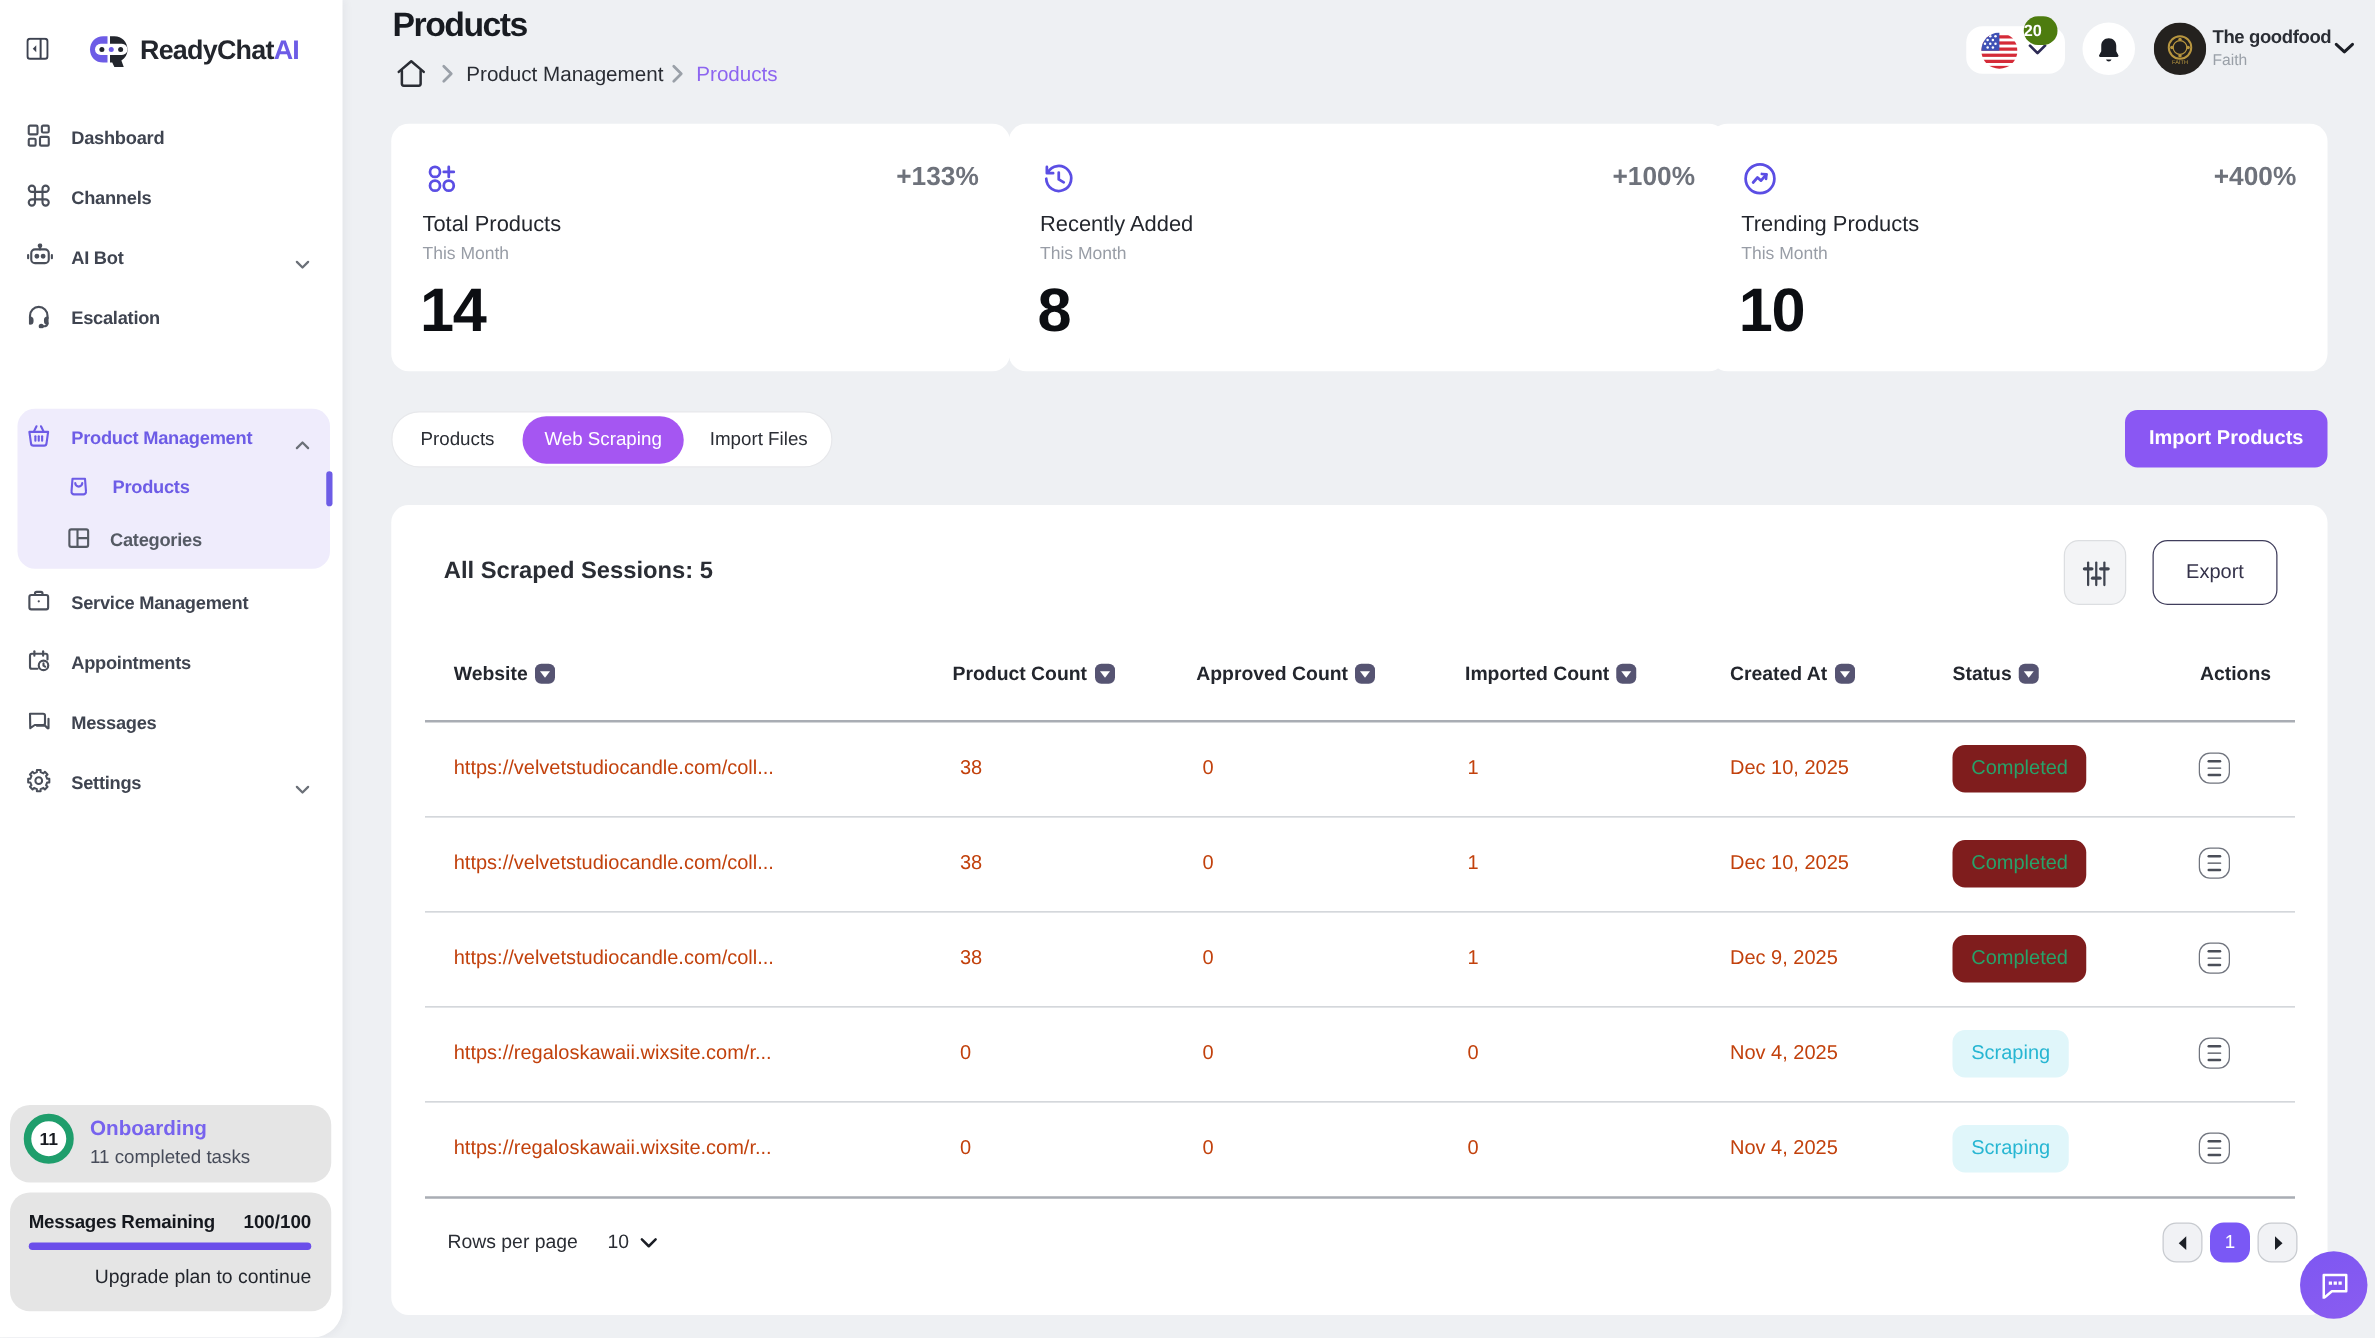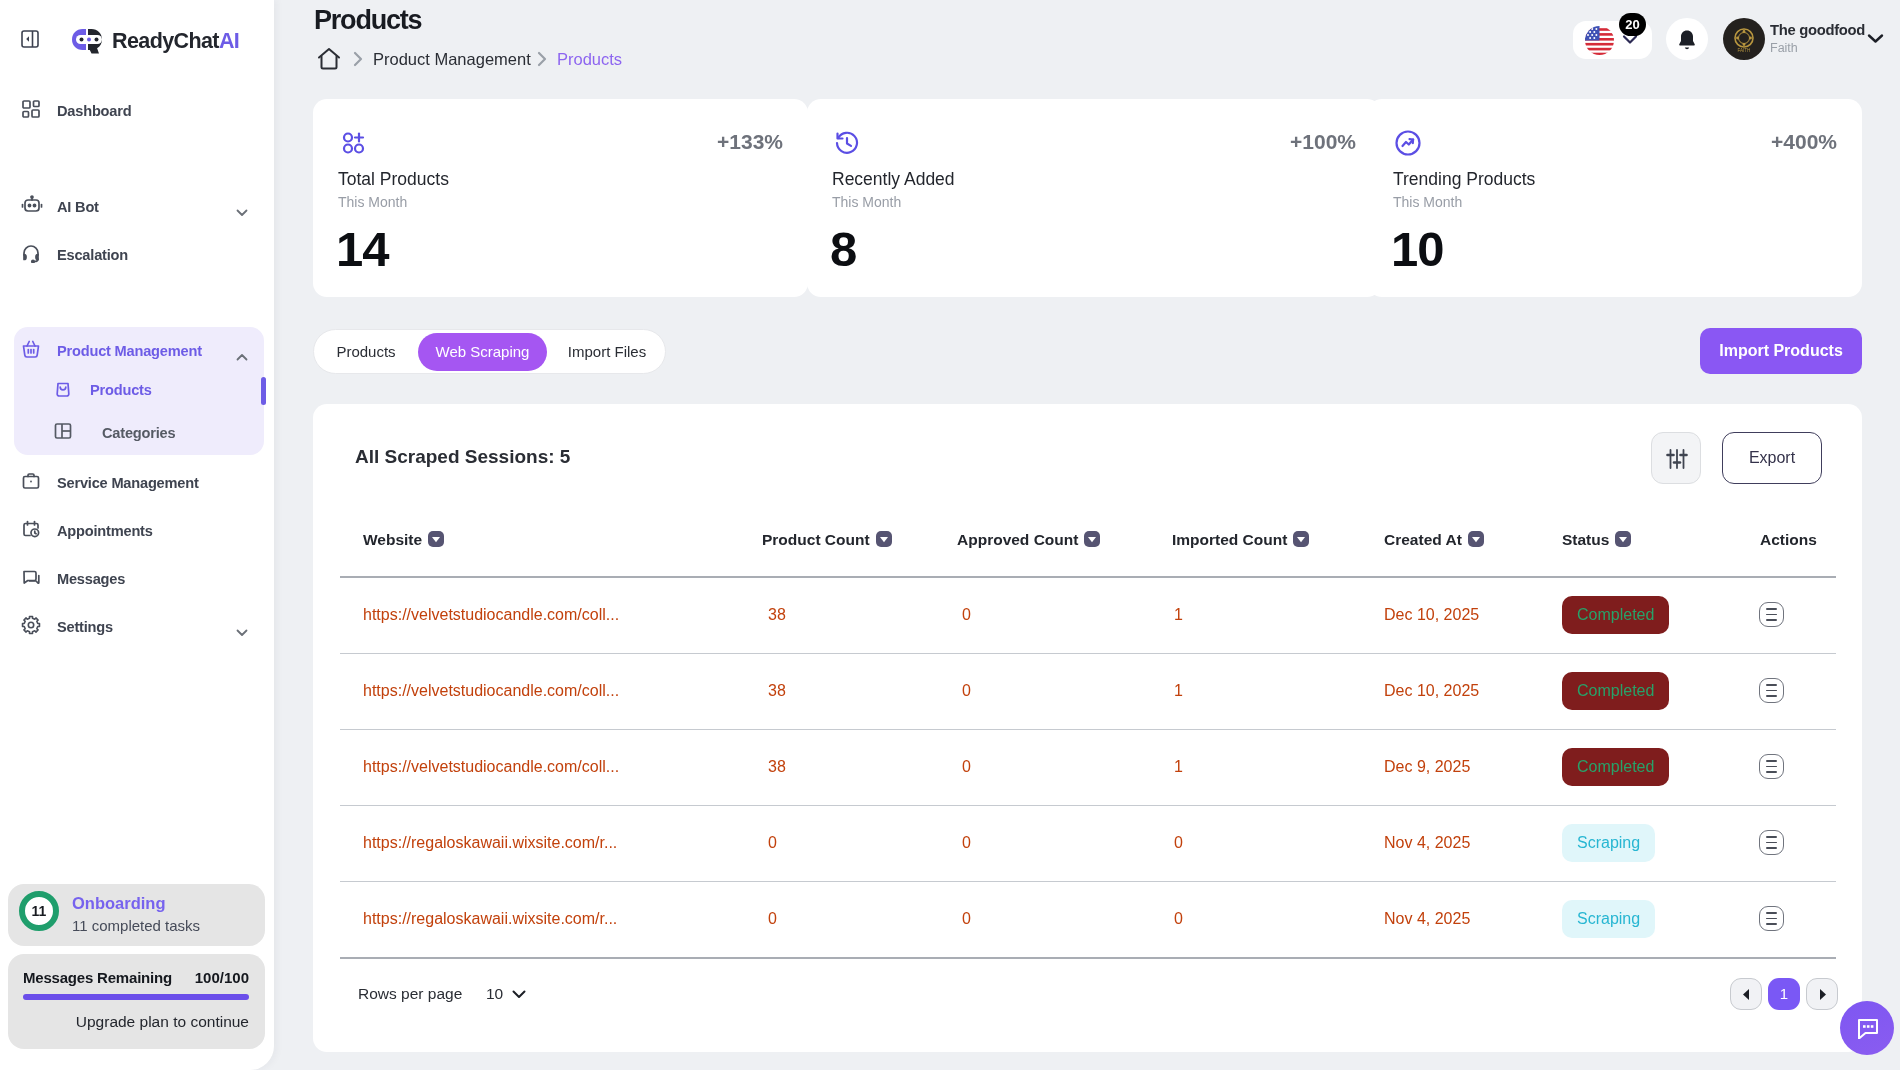--- a/index.html
+++ b/index.html
@@ -61,20 +61,26 @@
 
   <div class="mrow" style="top:87px">
       <span class="ic" id="ic-dash"><svg width="20" height="20" viewBox="0 0 20 20" fill="none" stroke="#4a4f5a" stroke-width="1.7" stroke-linecap="round" stroke-linejoin="round">
           <rect x="2" y="2" width="7" height="7" rx="1"></rect>
           <rect x="12.5" y="2" width="5.5" height="5.5" rx="1"></rect>
           <rect x="2" y="12.5" width="5.5" height="5.5" rx="1"></rect>
           <rect x="11" y="11" width="7" height="7" rx="1"></rect>
         </svg></span>
       <span class="lb">Dashboard</span>
     </div>
+  <div class="mrow" style="top:135px">
+      <span class="ic" id="ic-chan"><svg width="20" height="20" viewBox="0 0 20 20" fill="none" stroke="#4a4f5a" stroke-width="1.7" stroke-linecap="round" stroke-linejoin="round">
+          <path d="M7 7V4.5A2.5 2.5 0 1 0 4.5 7H7zM13 7h2.5A2.5 2.5 0 1 0 13 4.5V7zM7 13H4.5A2.5 2.5 0 1 0 7 15.5V13zM13 13v2.5a2.5 2.5 0 1 0 2.5-2.5H13zM7 7h6v6H7z"></path>
+        </svg></span>
+      <span class="lb">Channels</span>
+    </div>
   <div class="mrow" style="top:183px">
       <span class="ic" id="ic-bot"><svg width="22" height="20" viewBox="0 0 22 20" fill="none" stroke="#4a4f5a" stroke-width="1.7" stroke-linecap="round" stroke-linejoin="round">
           <rect x="4" y="5" width="14" height="11" rx="3"></rect>
           <line x1="11" y1="5" x2="11" y2="2.5"></line>
           <circle cx="11" cy="2" r="1" fill="#4a4f5a"></circle>
           <line x1="1.5" y1="9.5" x2="1.5" y2="12"></line>
           <line x1="20.5" y1="9.5" x2="20.5" y2="12"></line>
           <circle cx="8.5" cy="10.5" r="1.1" fill="#4a4f5a"></circle>
           <circle cx="13.5" cy="10.5" r="1.1" fill="#4a4f5a"></circle>
         </svg></span>
@@ -114,21 +120,21 @@
           <path d="M7.2 9a2.8 2.8 0 0 0 5.6 0"></path>
         </svg></span>
       <span class="lb" style="left:90px">Products</span>
     </div>
   <div class="mrow" style="top:409px">
       <span class="ic" style="left:53px" id="ic-cat"><svg width="20" height="20" viewBox="0 0 20 20" fill="none" stroke="#555a64" stroke-width="1.7">
           <rect x="2.5" y="3" width="15" height="14" rx="1.5"></rect>
           <line x1="9" y1="3" x2="9" y2="17"></line>
           <line x1="9" y1="10" x2="17.5" y2="10"></line>
         </svg></span>
-      <span class="lb" style="left:102px;color:#555a64">Categories</span>
+      <span class="lb" style="left:88px;color:#555a64">Categories</span>
     </div>
   <div class="mrow" style="top:459px">
       <span class="ic" id="ic-svc"><svg width="20" height="20" viewBox="0 0 20 20" fill="none" stroke="#4a4f5a" stroke-width="1.7" stroke-linecap="round" stroke-linejoin="round">
           <rect x="2.5" y="5.5" width="15" height="11.5" rx="1.5"></rect>
           <path d="M7 5.5V4.2A1.2 1.2 0 0 1 8.2 3h3.6A1.2 1.2 0 0 1 13 4.2v1.3"></path>
           <circle cx="10" cy="10.5" r=".9" fill="#4a4f5a" stroke="none"></circle>
         </svg></span>
       <span class="lb">Service Management</span>
     </div>
   <div class="mrow" style="top:507px">
@@ -216,21 +222,21 @@
         </g>
       </svg></div>
   <svg class="abs" style="left:1348px;top:34px" width="16" height="11" viewBox="0 0 16 11" fill="none" stroke="#2d2b55" stroke-width="2.2" stroke-linecap="round" stroke-linejoin="round">
       <path d="M2 2.5L8 8.5L14 2.5"></path>
     </svg>
   <div class="abs" style="left:1392px;top:18px;width:42px;height:42px;background:#fff;border-radius:50%"></div>
   <svg class="abs" style="left:1403px;top:29px" width="20" height="22" viewBox="0 0 20 22">
       <path d="M10 1.5c-3.6 0-6 2.7-6 6v4.5L2.4 15a1 1 0 0 0 .8 1.6h13.6a1 1 0 0 0 .8-1.6L16 12V7.5c0-3.3-2.4-6-6-6z" fill="#1c1f26"></path>
       <path d="M7.8 18.5a2.3 2.3 0 0 0 4.4 0z" fill="#1c1f26"></path>
     </svg>
-  <div class="abs" style="left:1345px;top:13px;width:27px;height:23px;background:#000000;border-radius:12px;color:#fff;font-size:13px;font-weight:700;text-align:center;line-height:23px">20</div>
+  <div class="abs" style="left:1345px;top:13px;width:27px;height:23px;background:#4d7c0f;border-radius:12px;color:#fff;font-size:13px;font-weight:700;text-align:left;line-height:23px">20</div>
   <div class="abs" id="avatar" style="left:1449px;top:18px"><svg width="42" height="42" viewBox="0 0 42 42">
         <circle cx="21" cy="21" r="21" fill="#24211e"></circle>
         <circle cx="21" cy="20" r="9" fill="none" stroke="#b8963f" stroke-width="1.6"></circle>
         <circle cx="21" cy="20" r="5.5" fill="none" stroke="#b8963f" stroke-width="1"></circle>
         <circle cx="21" cy="13.5" r="1.4" fill="#b8963f"></circle>
         <circle cx="21" cy="26.5" r="1.4" fill="#b8963f"></circle>
         <circle cx="14.5" cy="20" r="1.4" fill="#b8963f"></circle>
         <circle cx="27.5" cy="20" r="1.4" fill="#b8963f"></circle>
         <text x="21" y="33.5" font-size="4.5" fill="#b8963f" text-anchor="middle">FAITH</text>
       </svg></div>

